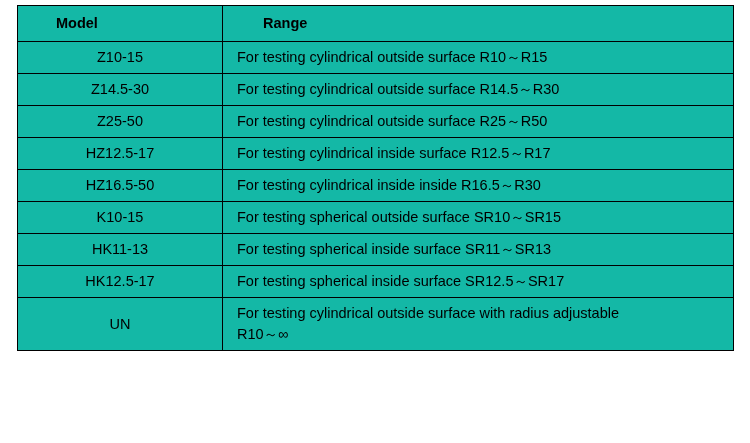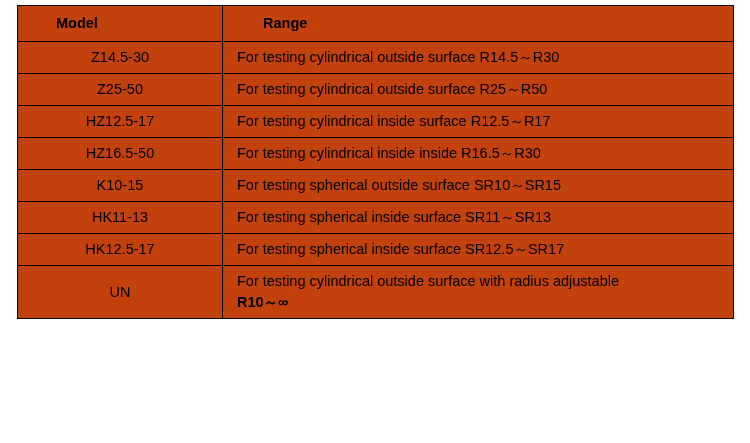--- a/index.html
+++ b/index.html
@@ -28,21 +28,21 @@
   table.spec-table col.col-model { width: 205px; }
   table.spec-table col.col-range { width: 511px; }
 
   table.spec-table th,
   table.spec-table td {
     border: 1px solid #000000;
     font-size: 14.5px;
     line-height: 1.45;
     padding: 5px 0 5px 0;
     vertical-align: middle;
-    background: #c2410c;
+    background: #14b8a6;
   }
   table.spec-table th {
     font-weight: bold;
     text-align: left;
   }
   .cell-model {
     text-align: center;
   }
   .cell-range {
     text-align: left;
@@ -58,39 +58,42 @@
   tr.header-row th {
     padding-top: 7px;
     padding-bottom: 7px;
   }
   tr.tall-row td {
     padding-top: 5px;
     padding-bottom: 5px;
   }
   .range-line2 {
     display: block;
-    font-weight: bold;
   }
 </style>
 </head>
 <body>
 
 <div class="table-wrap">
   <table class="spec-table">
     <colgroup>
       <col class="col-model">
       <col class="col-range">
     </colgroup>
     <thead>
       <tr class="header-row">
         <th class="cell-model">Model</th>
         <th class="cell-range">Range</th>
       </tr>
     </thead>
     <tbody>
+      <tr>
+        <td class="cell-model">Z10-15</td>
+        <td class="cell-range">For testing cylindrical outside surface R10～R15</td>
+      </tr>
       <tr>
         <td class="cell-model">Z14.5-30</td>
         <td class="cell-range">For testing cylindrical outside surface R14.5～R30</td>
       </tr>
       <tr>
         <td class="cell-model">Z25-50</td>
         <td class="cell-range">For testing cylindrical outside surface R25～R50</td>
       </tr>
       <tr>
         <td class="cell-model">HZ12.5-17</td>

